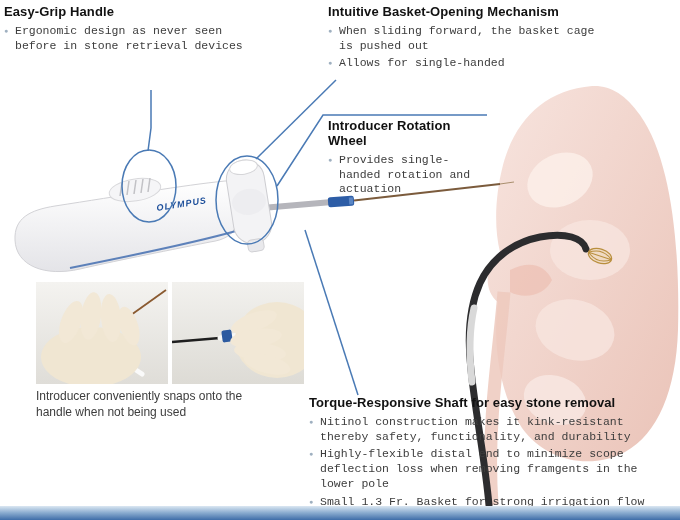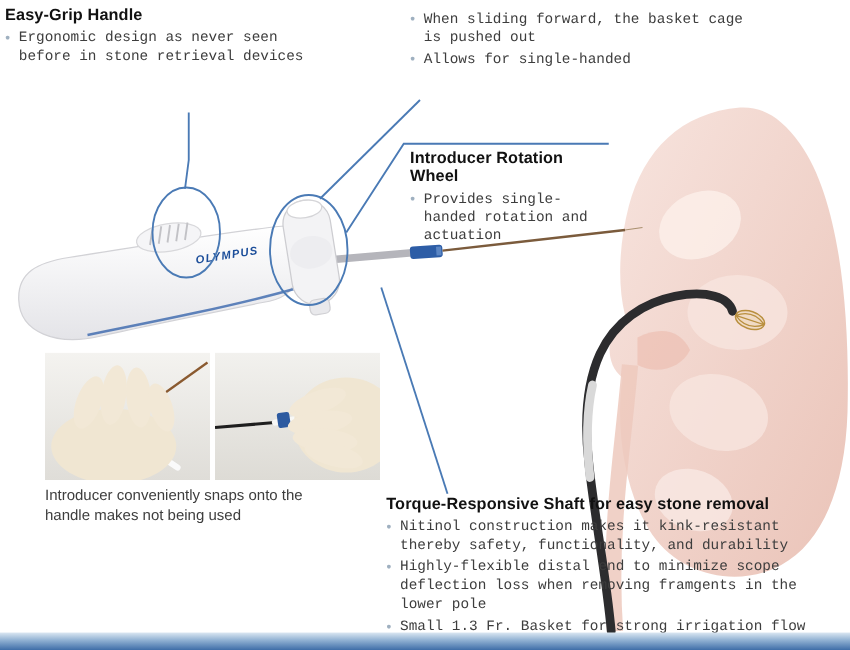--- a/index.html
+++ b/index.html
@@ -150,20 +150,21 @@
   </div>
 
   <section class="callout" id="block-easy">
     <h2>Easy-Grip Handle</h2>
     <ul>
       <li>Ergonomic design as never seen before in stone retrieval devices</li>
     </ul>
   </section>
 
   <section class="callout" id="block-basket">
+    <h2>Intuitive Basket-Opening Mechanism</h2>
     <ul>
       <li>When sliding forward, the basket cage is pushed out</li>
       <li>Allows for single-handed</li>
     </ul>
   </section>
 
   <section class="callout" id="block-wheel">
     <h2>Introducer Rotation Wheel</h2>
     <ul>
       <li>Provides single-handed rotation and actuation</li>
@@ -172,16 +173,16 @@
 
   <section class="callout" id="block-torque">
     <h2>Torque-Responsive Shaft for easy stone removal</h2>
     <ul>
       <li>Nitinol construction makes it kink-resistant thereby safety, functionality, and durability</li>
       <li>Highly-flexible distal end to minimize scope deflection loss when removing framgents in the lower pole</li>
       <li>Small 1.3 Fr. Basket for strong irrigation flow which provides better visualization during flexible ureteroscopy</li>
     </ul>
   </section>
 
-  <p class="caption" id="caption">Introducer conveniently snaps onto the handle makes not being used</p>
+  <p class="caption" id="caption">Introducer conveniently snaps onto the handle when not being used</p>
 
   <div class="bottom-bar"></div>
 </div>
 
 </body></html>

